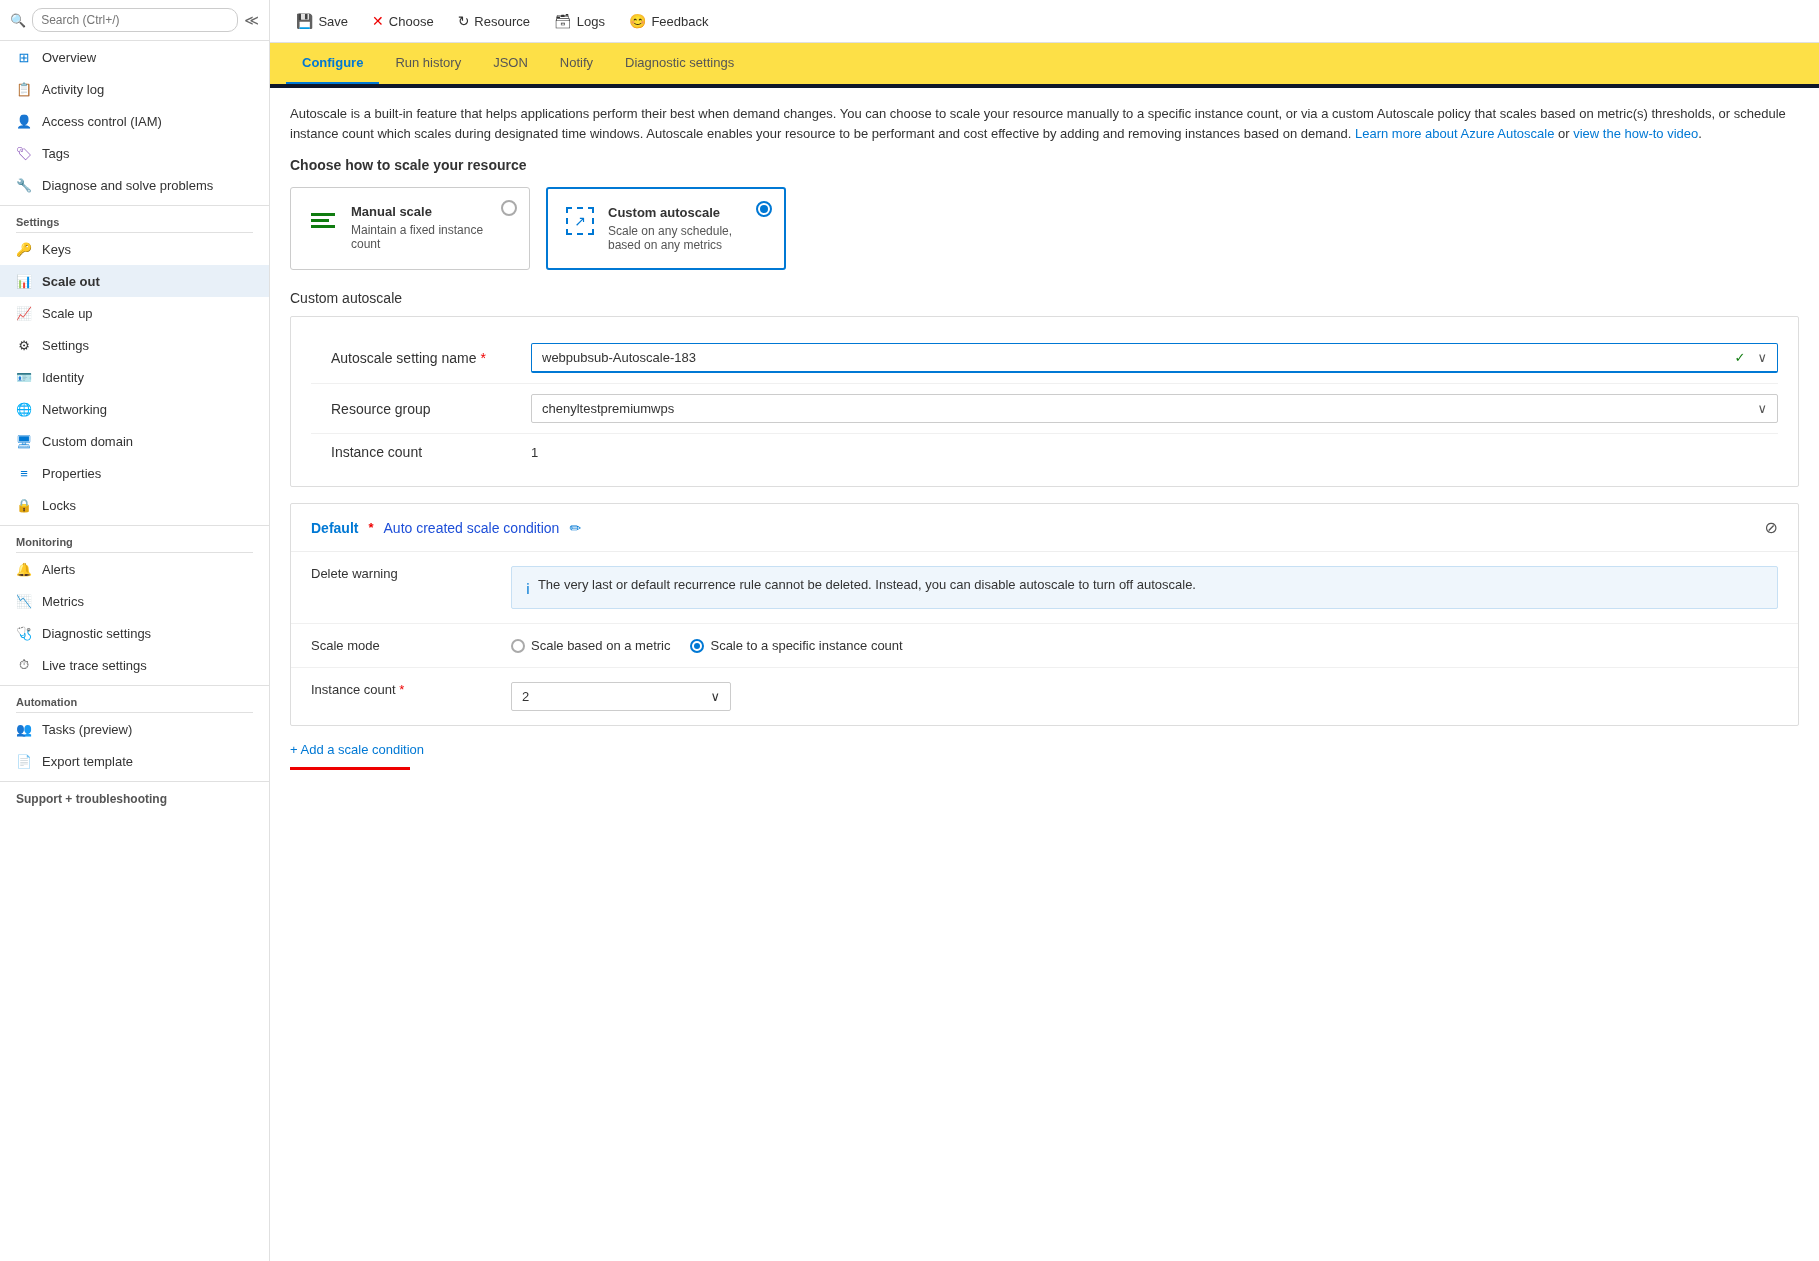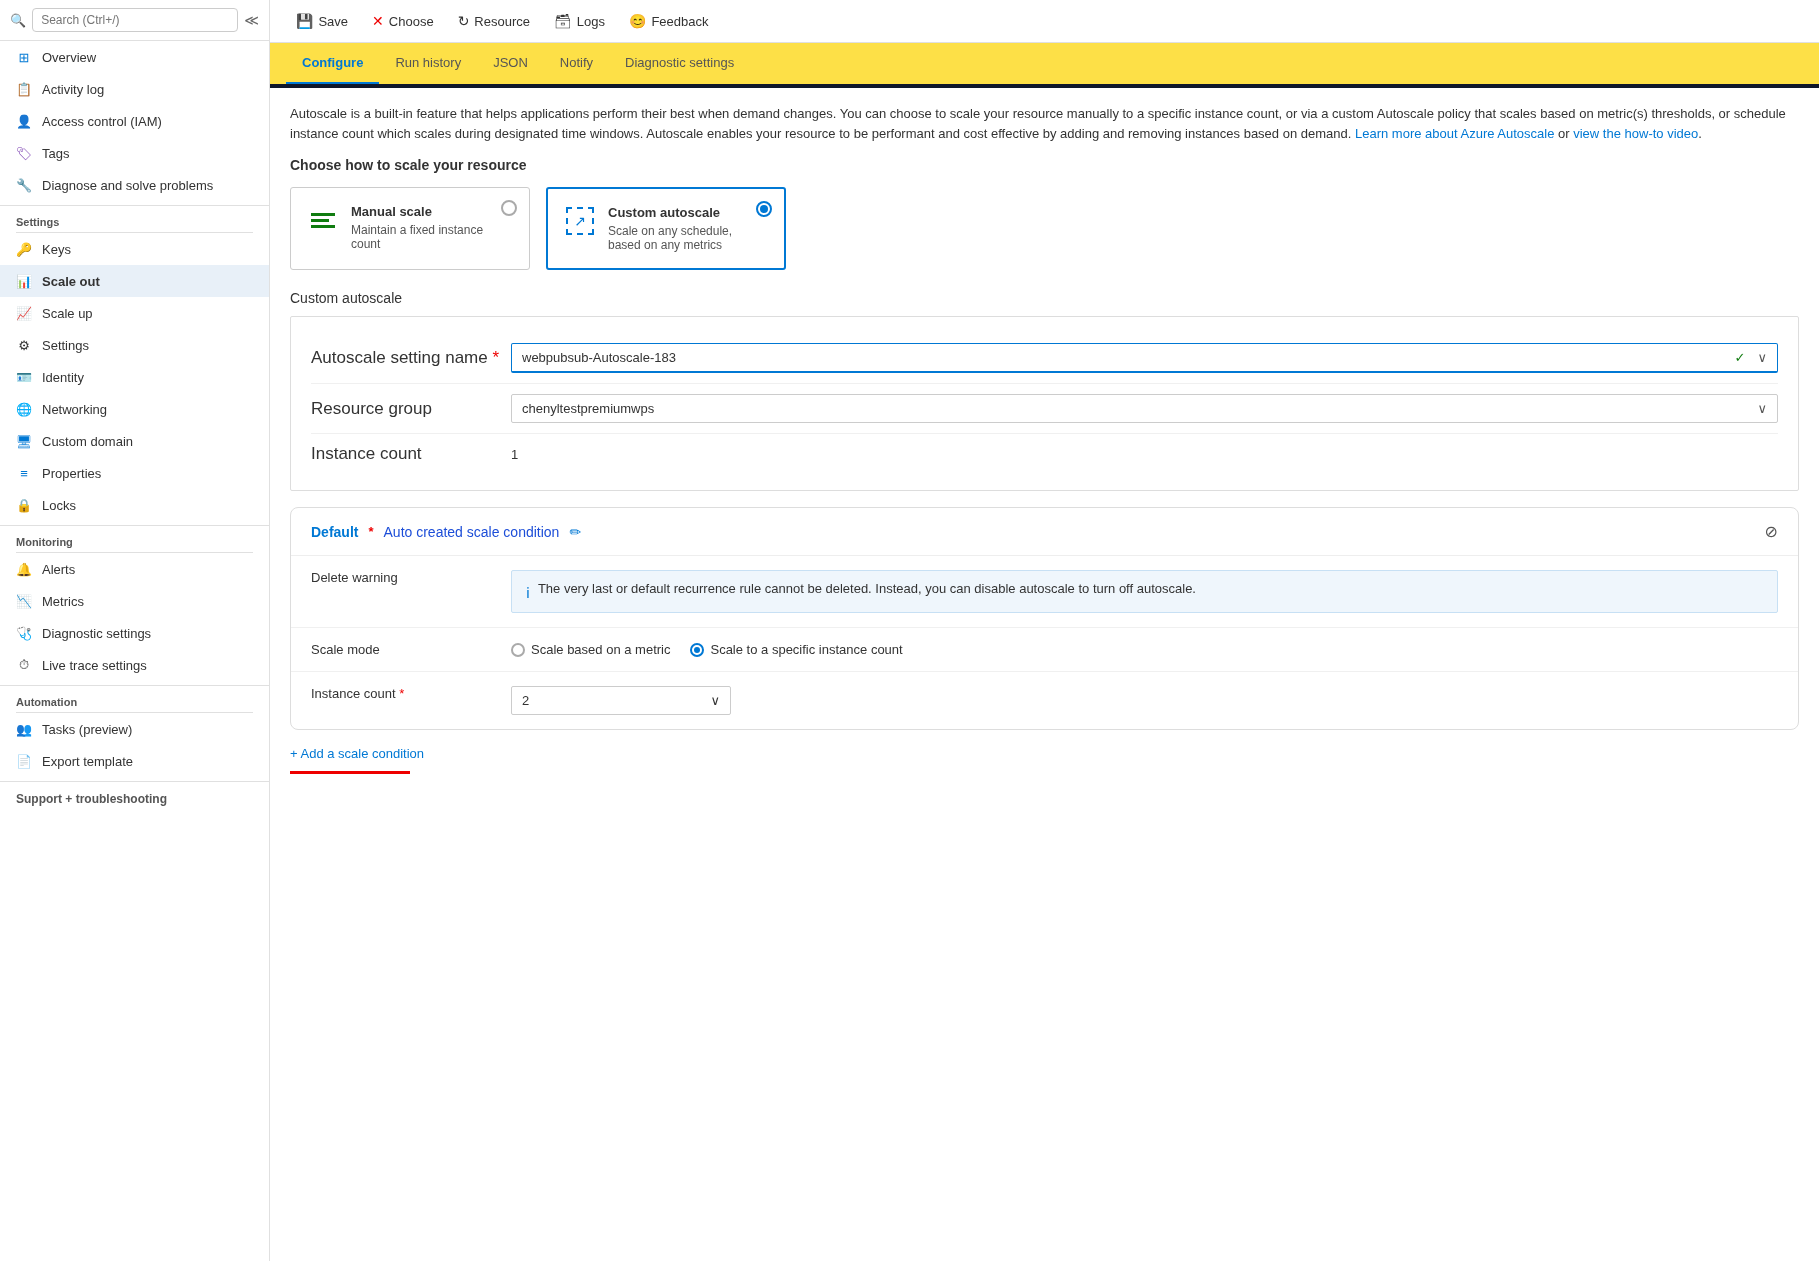--- a/index.html
+++ b/index.html
@@ -1,21 +1,21 @@
 <!DOCTYPE html>
 <html><head>
   <meta charset="utf-8">
   <style>
     * { box-sizing: border-box; margin: 0; padding: 0; }
     body { font-family: 'Segoe UI', Arial, sans-serif; font-size: 13px; color: #333; background: #fff; display: flex; height: 100vh; overflow: hidden; }
 
     
     .sidebar { width: 270px; min-width: 270px; background: #fff; border-right: 1px solid #e0e0e0; display: flex; flex-direction: column; overflow-y: auto; }
     .sidebar-search { padding: 8px 10px; border-bottom: 1px solid #e0e0e0; display: flex; align-items: center; gap: 6px; }
-    .sidebar-search input { border: 1px solid #ccc; border-radius: 4px; padding: 4px 8px; font-size: 12px; flex: 1; outline: none; }
+    .sidebar-search input { border: 1px solid #ccc; border-radius: 10px; padding: 4px 8px; font-size: 12px; flex: 1; outline: none; }
     .sidebar-collapse { color: #666; cursor: pointer; font-size: 14px; }
     .sidebar-item { display: flex; align-items: center; gap: 10px; padding: 8px 16px; cursor: pointer; color: #333; font-size: 13px; }
     .sidebar-item.active { background: #e8f0f8; font-weight: 600; }
     .sidebar-item .icon { width: 16px; height: 16px; display: inline-flex; align-items: center; justify-content: center; flex-shrink: 0; }
     .sidebar-section { padding: 10px 16px 4px; font-size: 11px; font-weight: 600; color: #555; text-transform: none; border-top: 1px solid #e0e0e0; margin-top: 4px; }
 
     
     .main { flex: 1; display: flex; flex-direction: column; overflow: hidden; }
     .toolbar { display: flex; align-items: center; gap: 4px; padding: 8px 16px; border-bottom: 1px solid #e0e0e0; background: #fff; }
     .toolbar-btn { display: flex; align-items: center; gap: 5px; padding: 5px 10px; background: none; border: none; cursor: pointer; font-size: 13px; color: #333; border-radius: 2px; }
@@ -47,30 +47,30 @@
     .scale-card-body .title { font-weight: 700; font-size: 13px; margin-bottom: 4px; }
     .scale-card-body .subtitle { font-size: 12px; color: #555; }
 
     
     .custom-autoscale-label { font-size: 14px; color: #333; margin-bottom: 12px; }
 
     
     .form-panel { border: 1px solid #ddd; border-radius: 2px; margin-bottom: 16px; padding: 16px 20px; }
     .form-row { display: flex; align-items: center; padding: 10px 0; border-bottom: 1px solid #f0f0f0; }
     .form-row:last-child { border-bottom: none; }
-    .form-label { width: 200px; flex-shrink: 0; font-size: 17px; color: #333; }
+    .form-label { width: 200px; flex-shrink: 0; font-size: 14px; color: #333; margin-left: 20px; }
     .form-label .required { color: #e00; }
     .form-value { flex: 1; font-size: 13px; }
     .form-select { display: flex; align-items: center; justify-content: space-between; border: 1px solid #ccc; padding: 6px 10px; border-radius: 2px; cursor: pointer; min-width: 300px; }
     .form-select.active-input { border-color: #0078d4; border-bottom: 2px solid #0078d4; }
     .form-select .check { color: #107c10; margin-right: 6px; }
     .form-select .chevron { color: #555; }
 
     
-    .condition-panel { border: 1px solid #ddd; border-radius: 8px; margin-bottom: 16px; }
+    .condition-panel { border: 1px solid #ddd; border-radius: 2px; margin-bottom: 16px; }
     .condition-header { display: flex; align-items: center; padding: 14px 20px; border-bottom: 1px solid #eee; gap: 10px; }
     .condition-header .default-label { color: #0078d4; font-weight: 700; font-size: 14px; }
     .condition-header .condition-name { font-size: 14px; color: #1d4ed8; }
     .condition-header .edit-icon { color: #0078d4; cursor: pointer; font-size: 14px; }
     .condition-header .disable-btn { margin-left: auto; color: #555; cursor: pointer; font-size: 16px; }
     .condition-body { padding: 0; }
     .condition-row { display: flex; align-items: flex-start; padding: 14px 20px; border-bottom: 1px solid #f0f0f0; }
     .condition-row:last-child { border-bottom: none; }
     .condition-row-label { width: 200px; flex-shrink: 0; font-size: 13px; }
     .condition-row-value { flex: 1; font-size: 13px; }

